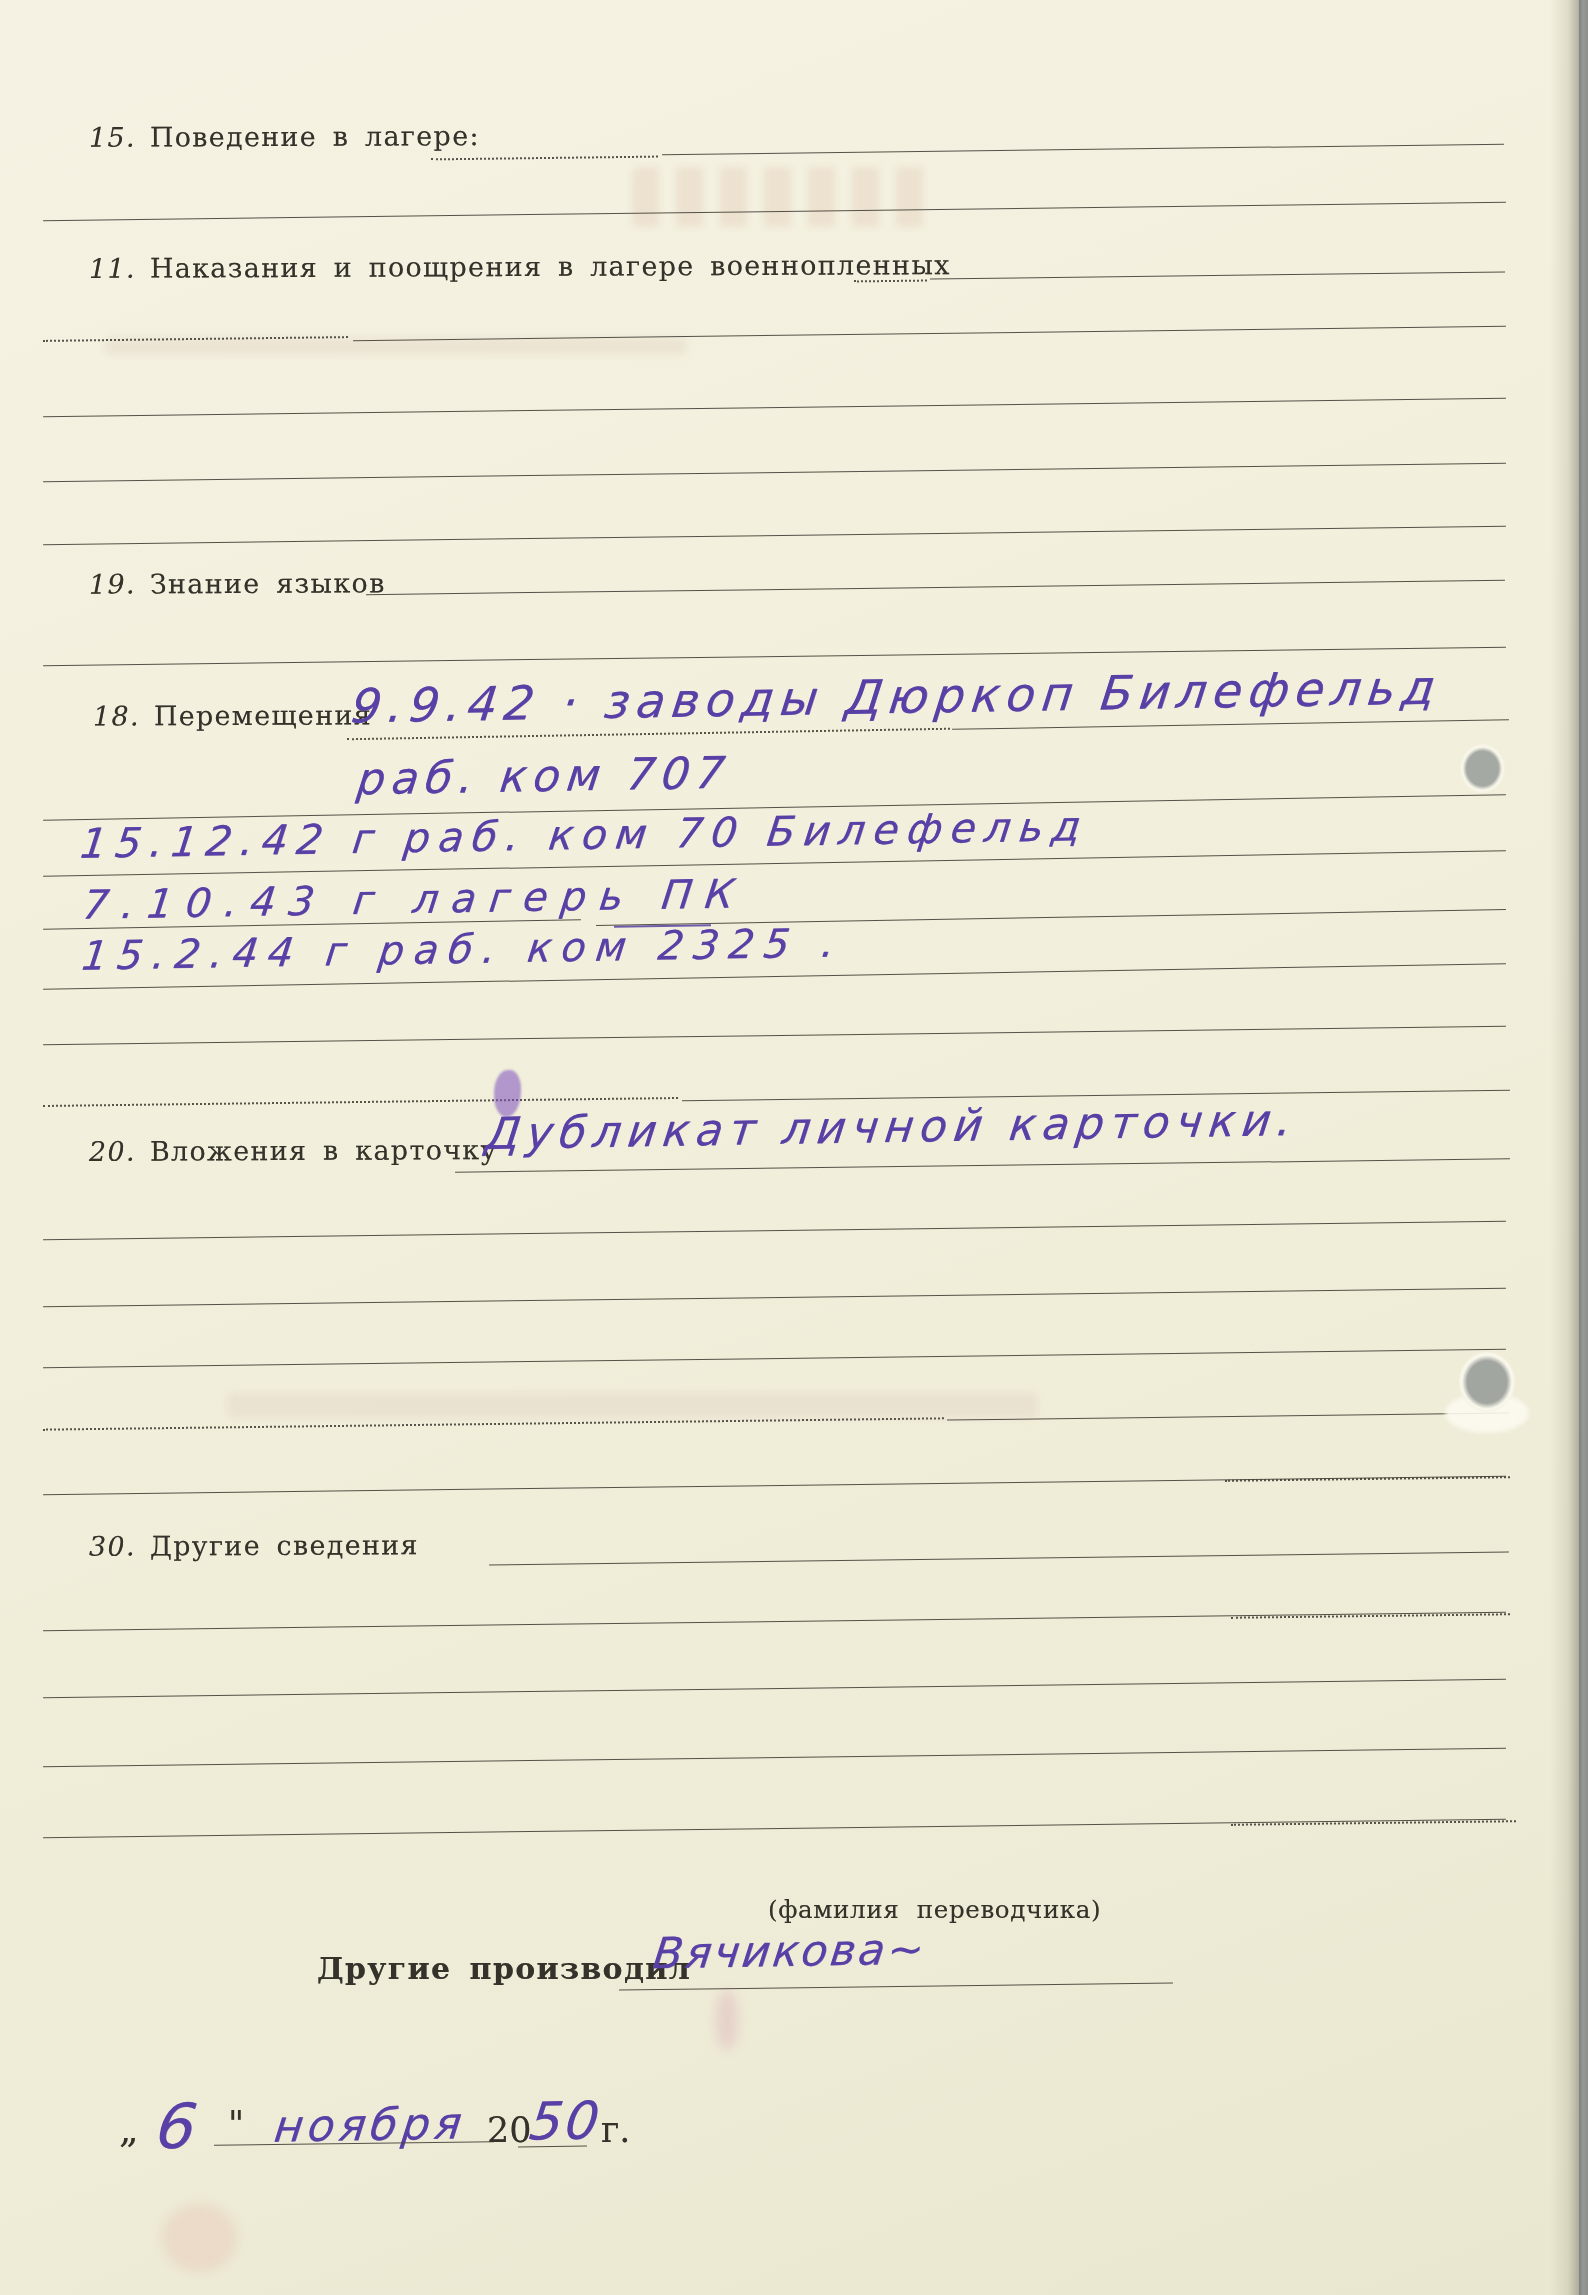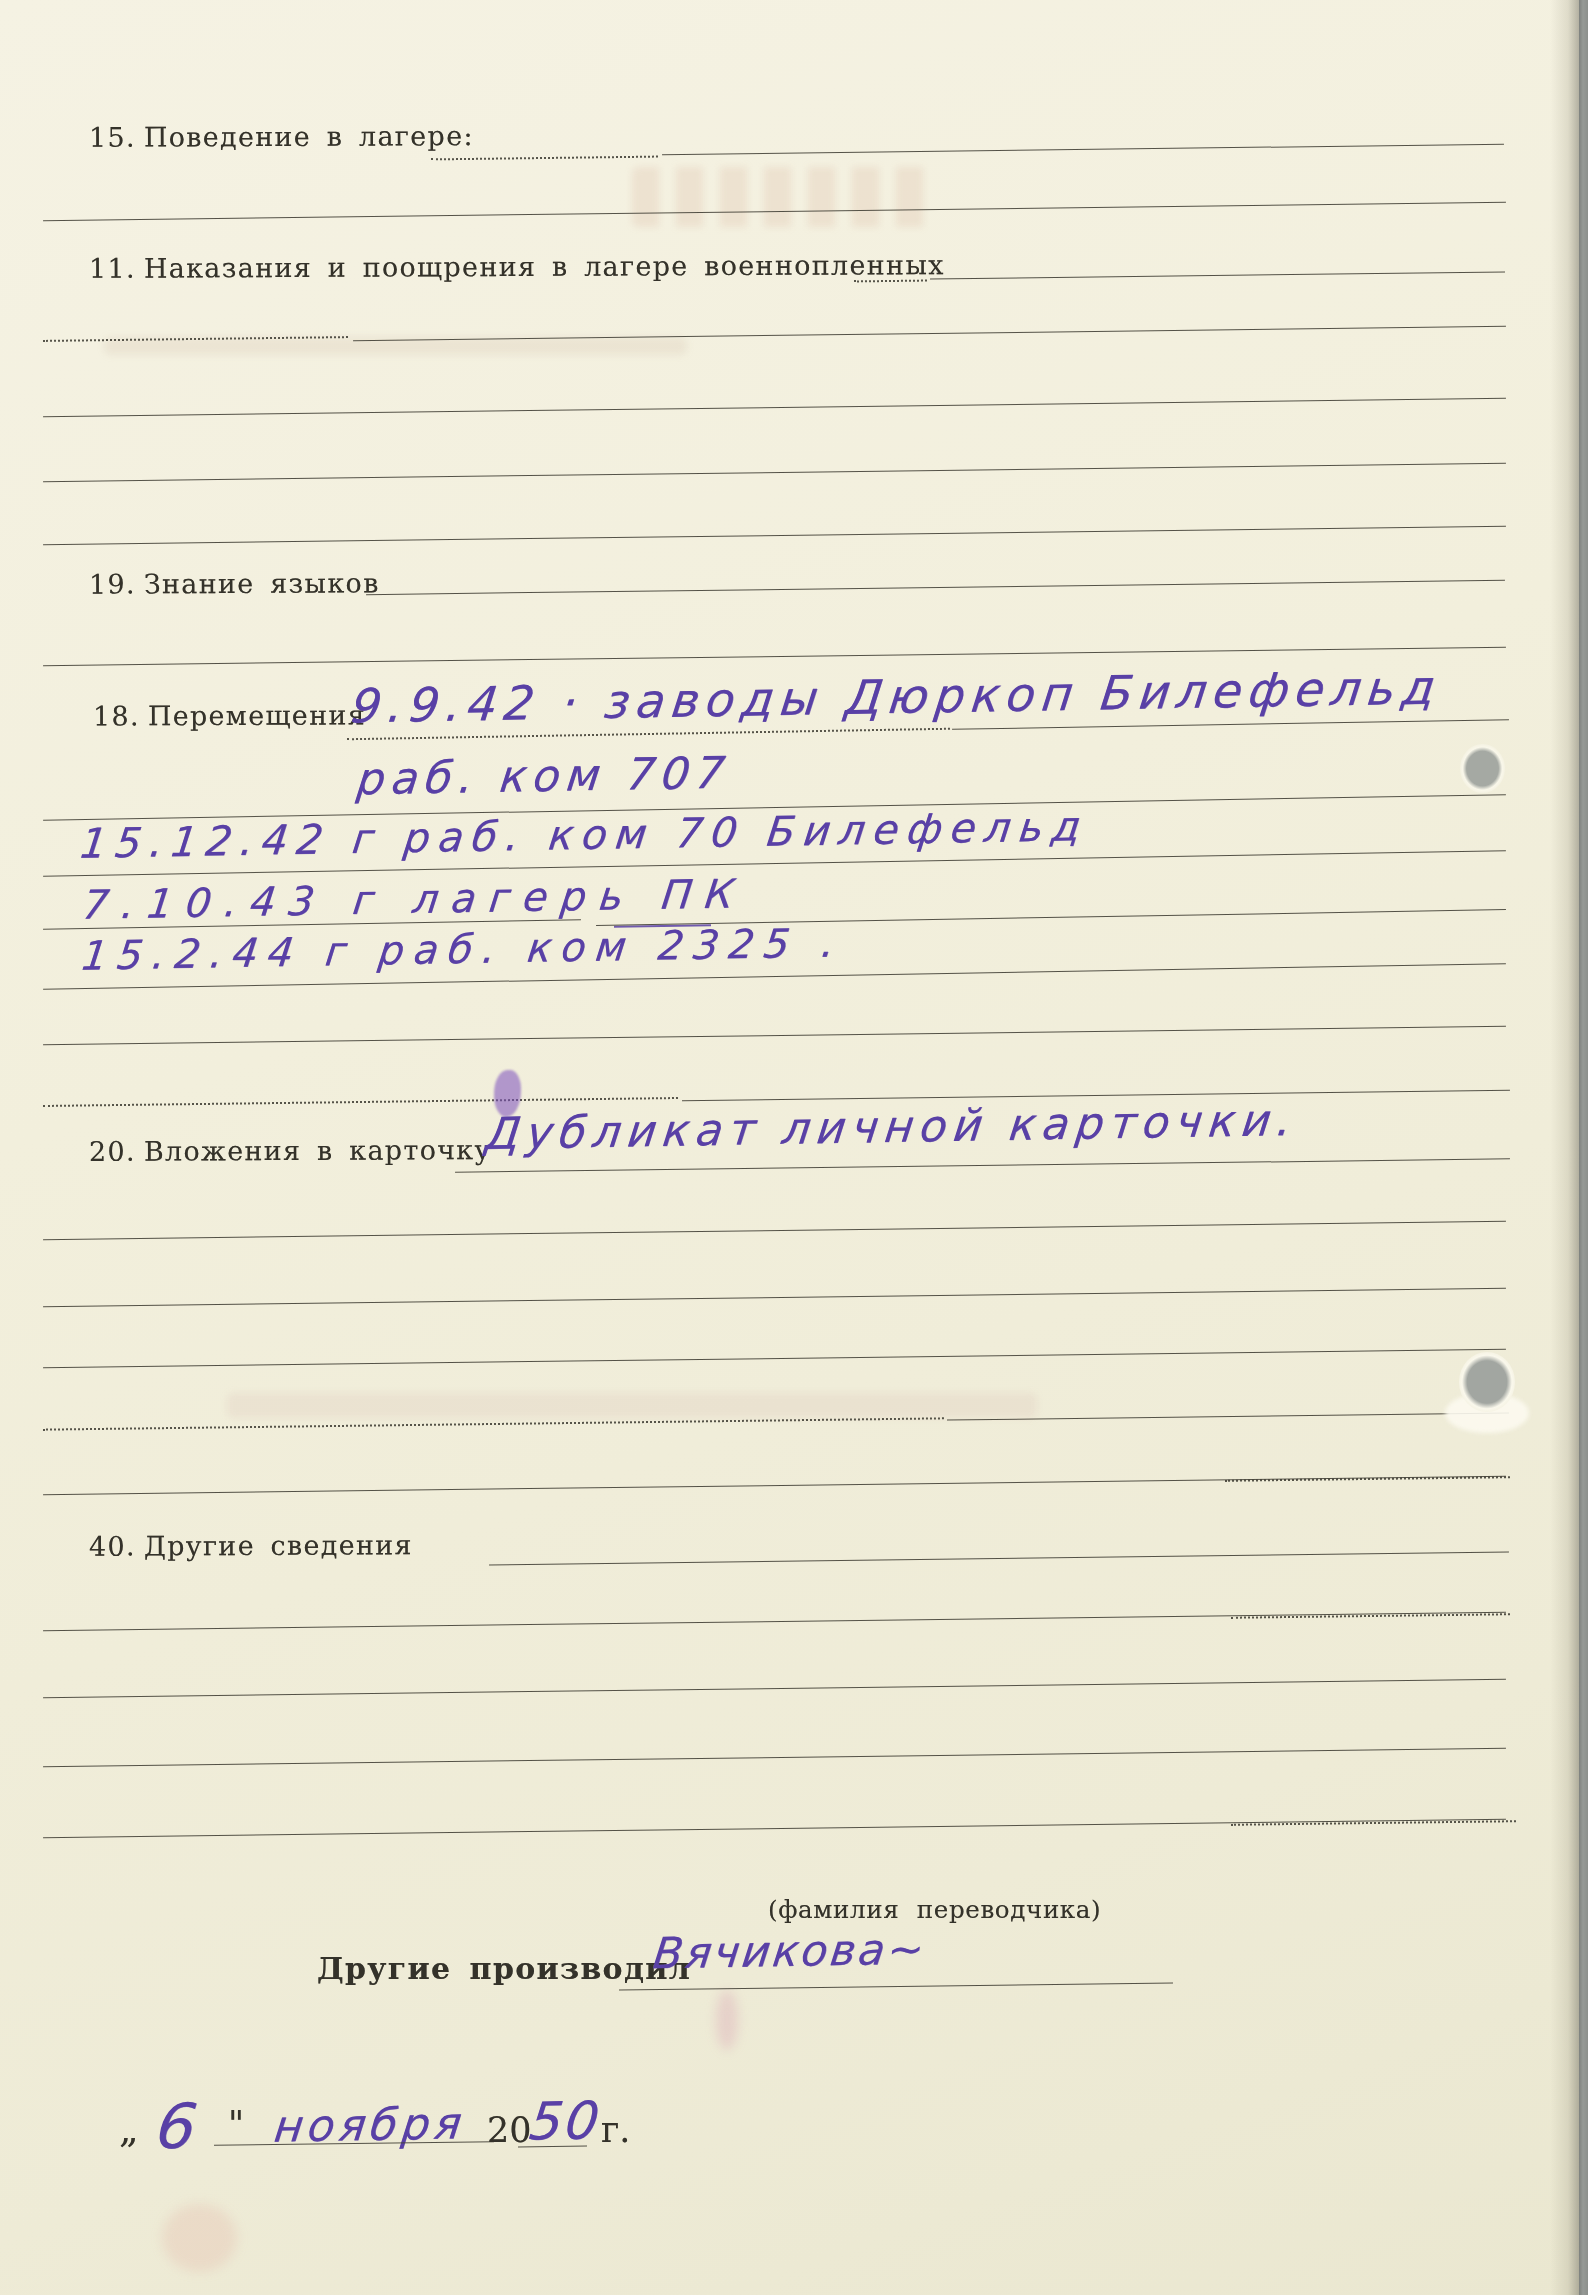--- a/index.html
+++ b/index.html
@@ -16,21 +16,21 @@
     background:linear-gradient(90deg,rgba(190,186,160,0) 0%,rgba(160,156,135,.25) 60%,rgba(120,118,105,.55) 100%);}
   .edge-strip{position:absolute;top:0;right:0;width:10.4px;height:100%;
     background:linear-gradient(90deg,#7e817e,#969a96 40%,#8a8d8a);}
   
   .rule{position:absolute;height:0;border-bottom:1.9px solid #45433a;transform:rotate(-0.72deg);opacity:.92;}
   .rule.dot{border-bottom:2.6px dotted #3b3930;opacity:.85;}
   .rule.s18{transform:rotate(-1.0deg);}
   
   .label{position:absolute;color:#34322a;font-size:27px;letter-spacing:1.3px;word-spacing:5.8px;
     white-space:nowrap;transform:rotate(-0.25deg);text-shadow:0 0 0.6px rgba(45,42,30,.45);}
-  .label .num{margin-right:8px;}
+  .label .num{margin-right:14px;font-style:italic;}
   .printed{position:absolute;color:#34322a;white-space:nowrap;text-shadow:0 0 0.6px rgba(45,42,30,.45);}
   
   .hand{position:absolute;font-family:"DejaVu Sans",sans-serif;font-style:italic;
     color:#5940a6;white-space:nowrap;transform:skewX(-8deg) rotate(-1deg);
     text-shadow:0.4px 0.2px 0 rgba(89,64,166,.65);}
   .hand-rule{position:absolute;height:0;border-bottom:2.6px solid #5940a6;opacity:.85;transform:rotate(-1deg);}
   
   .hole{position:absolute;border-radius:50%;}
   .halo{position:absolute;border-radius:50%;background:rgba(252,250,240,.9);filter:blur(1.9px);}
   .bleed{position:absolute;filter:blur(3.9px);border-radius:6.5px;}
@@ -108,21 +108,21 @@
   <div class="rule" style="left:43px;top:1230px;width:1463px"></div>
   <div class="rule" style="left:43px;top:1297px;width:1463px"></div>
   <div class="rule" style="left:43px;top:1358px;width:1463px"></div>
   <div class="bleed" style="left:227px;top:1393px;width:810px;height:24.6px;background:rgba(200,145,150,.12);"></div>
   <div class="rule dot" style="left:43px;top:1423px;width:901px"></div>
   <div class="rule" style="left:947px;top:1416px;width:562px"></div>
   <div class="rule" style="left:43px;top:1485px;width:1463px"></div>
   <div class="rule dot" style="left:1225px;top:1478px;width:285px"></div>
 
   <div class="label" style="left:89px;top:1530px">
-    <span class="num">40.</span><span>Другие сведения</span>
+    <span class="num">30.</span><span>Другие сведения</span>
   </div>
   <div class="rule" style="left:489px;top:1558px;width:1020px"></div>
   <div class="rule" style="left:43px;top:1621px;width:1463px"></div>
   <div class="rule dot" style="left:1231px;top:1615px;width:279px"></div>
   <div class="rule" style="left:43px;top:1688px;width:1463px"></div>
   <div class="rule" style="left:43px;top:1757px;width:1463px"></div>
   <div class="rule" style="left:43px;top:1828px;width:1463px"></div>
   <div class="rule dot" style="left:1231px;top:1822px;width:285px"></div>
 
   <div class="printed" style="left:317px;top:1951px;font-size:30px;font-weight:bold;letter-spacing:1.3px;word-spacing:6.5px">Другие производил</div>

